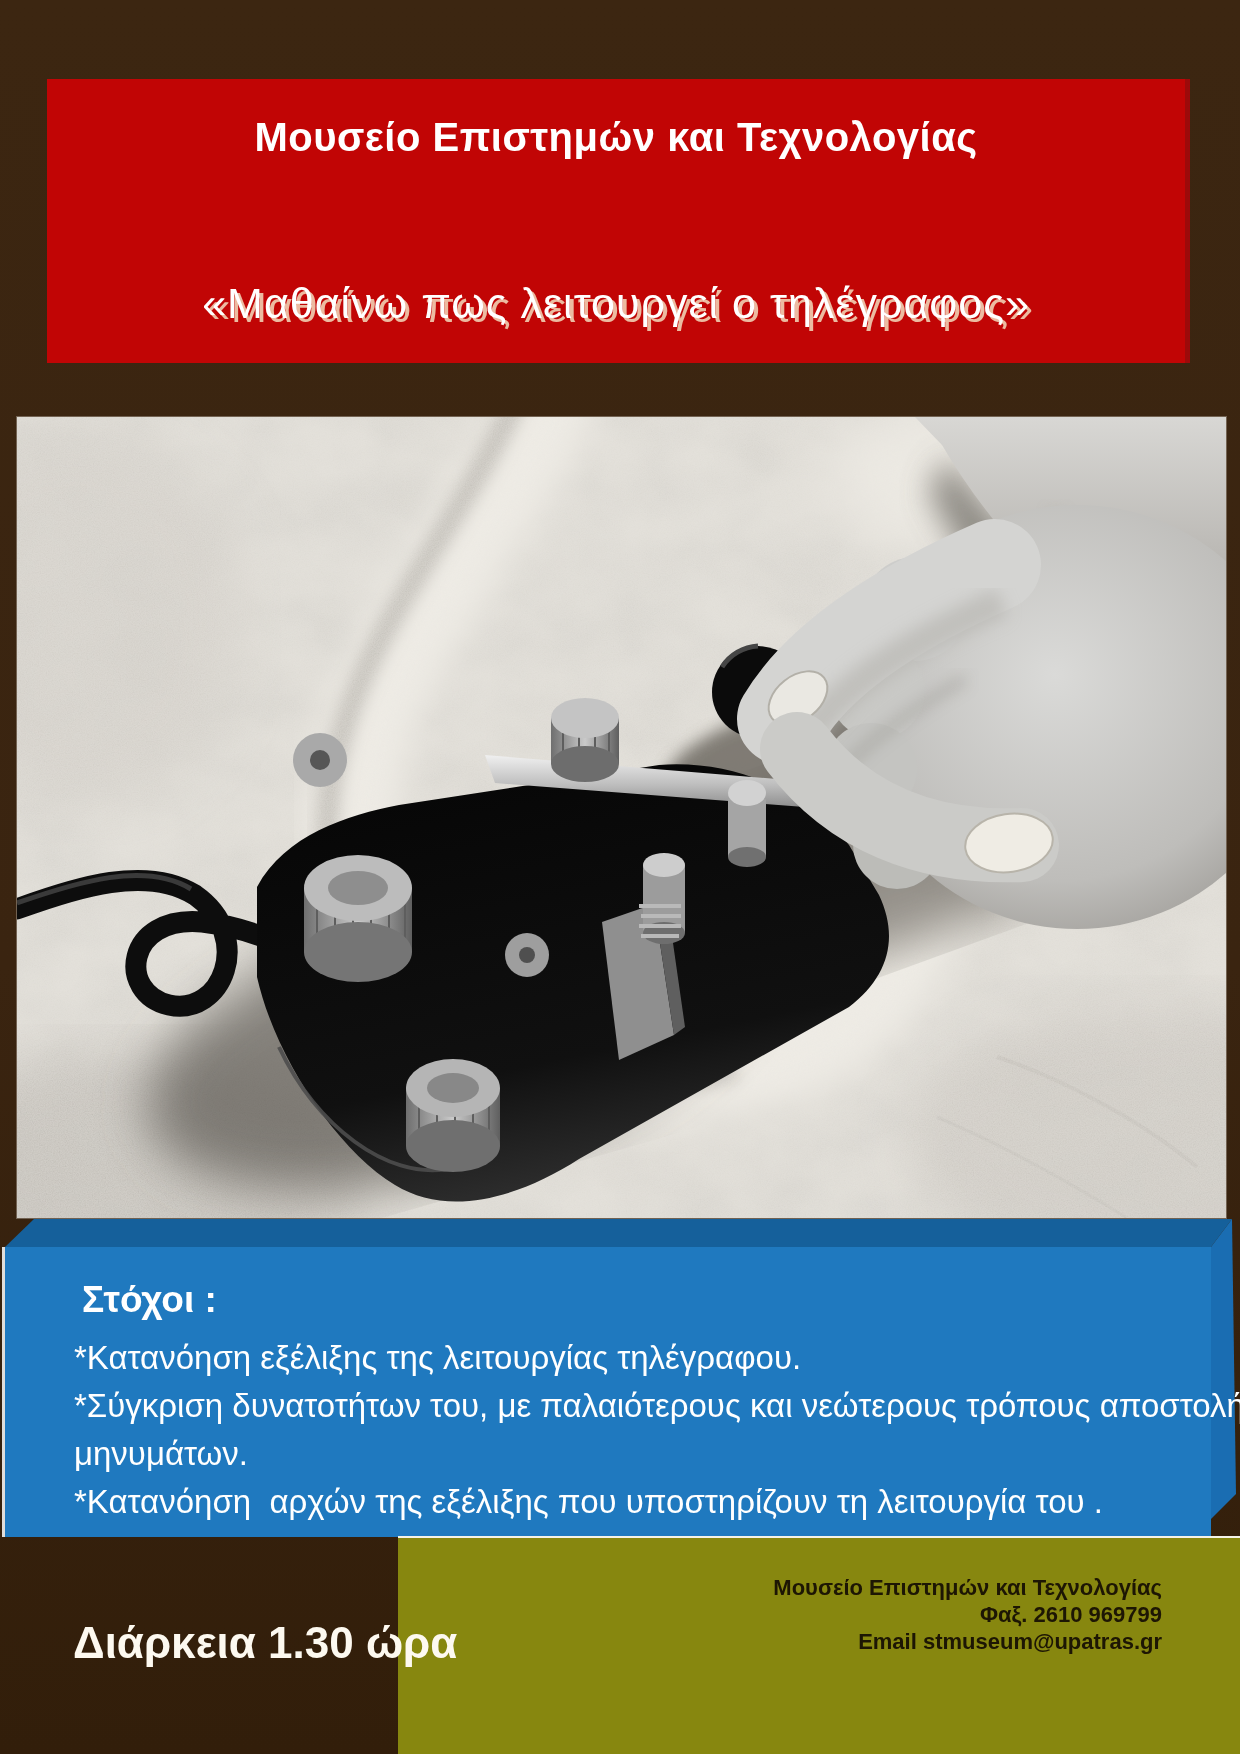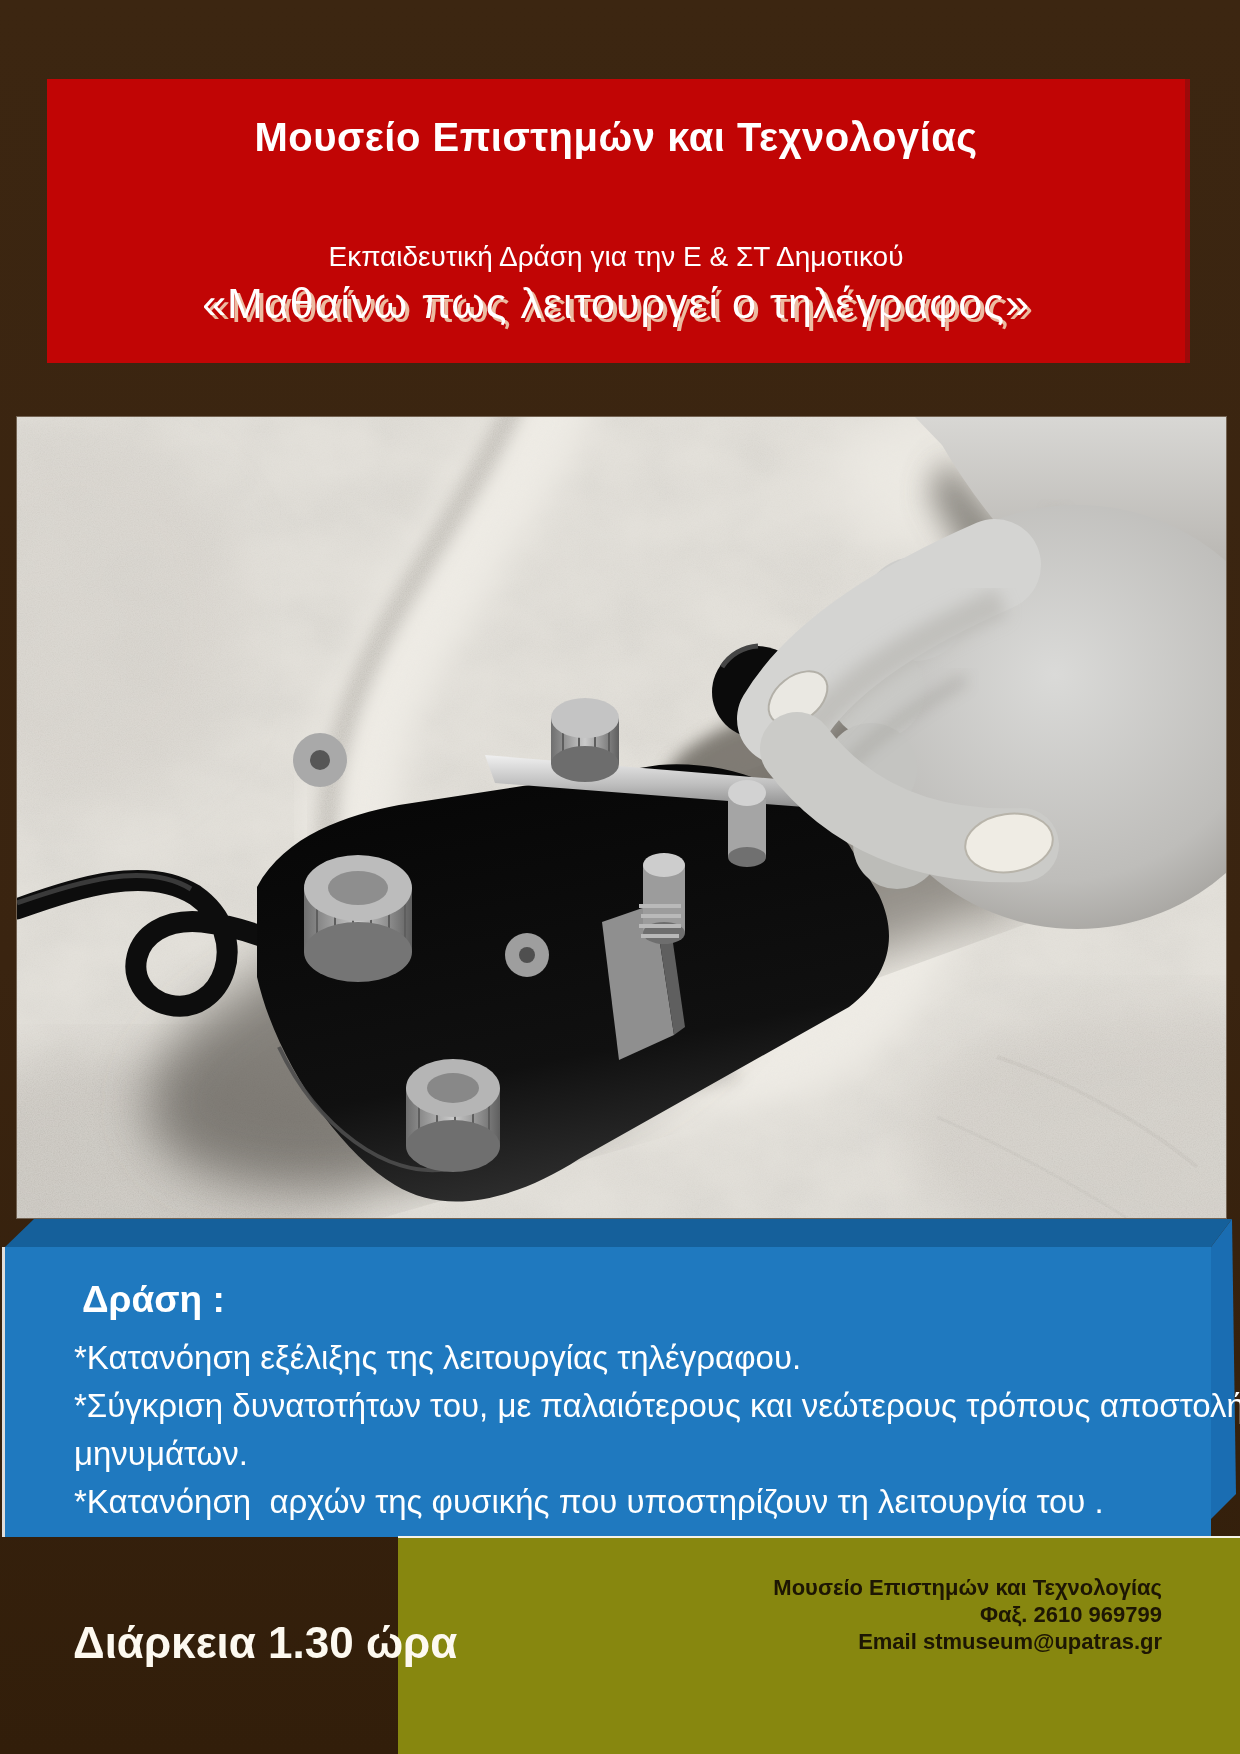--- a/index.html
+++ b/index.html
@@ -47,21 +47,20 @@
     font-size:44px; font-weight:bold; color:#FDF9F0;
   }
 </style>
 </head>
 <body>
 
 <div>
 
   <div class="red-box">
     <div class="line hl1">Μουσείο Επιστημών και Τεχνολογίας</div>
-    <div class="line hl3">Εκπαιδευτική Δράση για την Ε &amp; ΣΤ Δημοτικού</div>
     <div class="line hl4">«Μαθαίνω πως λειτουργεί ο τηλέγραφος»</div>
   </div>
 
   <div class="photo">
     <svg viewBox="0 0 1209 801" width="1209" height="801">
       <defs>
         <radialGradient id="fistG" cx="45%" cy="40%" r="75%">
           <stop offset="0%" stop-color="#dadad8"></stop>
             <stop offset="65%" stop-color="#bebdba"></stop>
             <stop offset="100%" stop-color="#94918c"></stop>
@@ -196,25 +195,25 @@
   </div>
 
   <svg class="blue3d" width="1240" height="334" viewBox="0 1210 1240 334">
     <polygon points="34,1219 1232,1219 1211,1247 5,1247" fill="#15609B"></polygon>
     <polygon points="1211,1247 1232,1219 1236,1494 1211,1519" fill="#1A6DB2"></polygon>
     <rect x="5" y="1247" width="1206" height="290" fill="#1F79BF"></rect>
     <rect x="2" y="1247" width="3" height="290" fill="#FFFFFF" opacity="0.85"></rect>
   </svg>
 
   <div class="goals">
-    <div class="goals-heading">Δράση :</div>
+    <div class="goals-heading">Στόχοι :</div>
     <div class="goal-line">*Κατανόηση εξέλιξης της λειτουργίας τηλέγραφου.</div>
     <div class="goal-line">*Σύγκριση δυνατοτήτων του, με παλαιότερους και νεώτερους τρόπους αποστολής</div>
     <div class="goal-line">μηνυμάτων.</div>
-    <div class="goal-line">*Κατανόηση  αρχών της φυσικής που υποστηρίζουν τη λειτουργία του .</div>
+    <div class="goal-line">*Κατανόηση  αρχών της εξέλιξης που υποστηρίζουν τη λειτουργία του .</div>
   </div>
 
   <div class="olive">
     <div>Μουσείο Επιστημών και Τεχνολογίας</div>
     <div>Φαξ. 2610 969799</div>
     <div>Email stmuseum@upatras.gr</div>
   </div>
 
   <div class="duration">Διάρκεια 1.30 ώρα</div>
 

